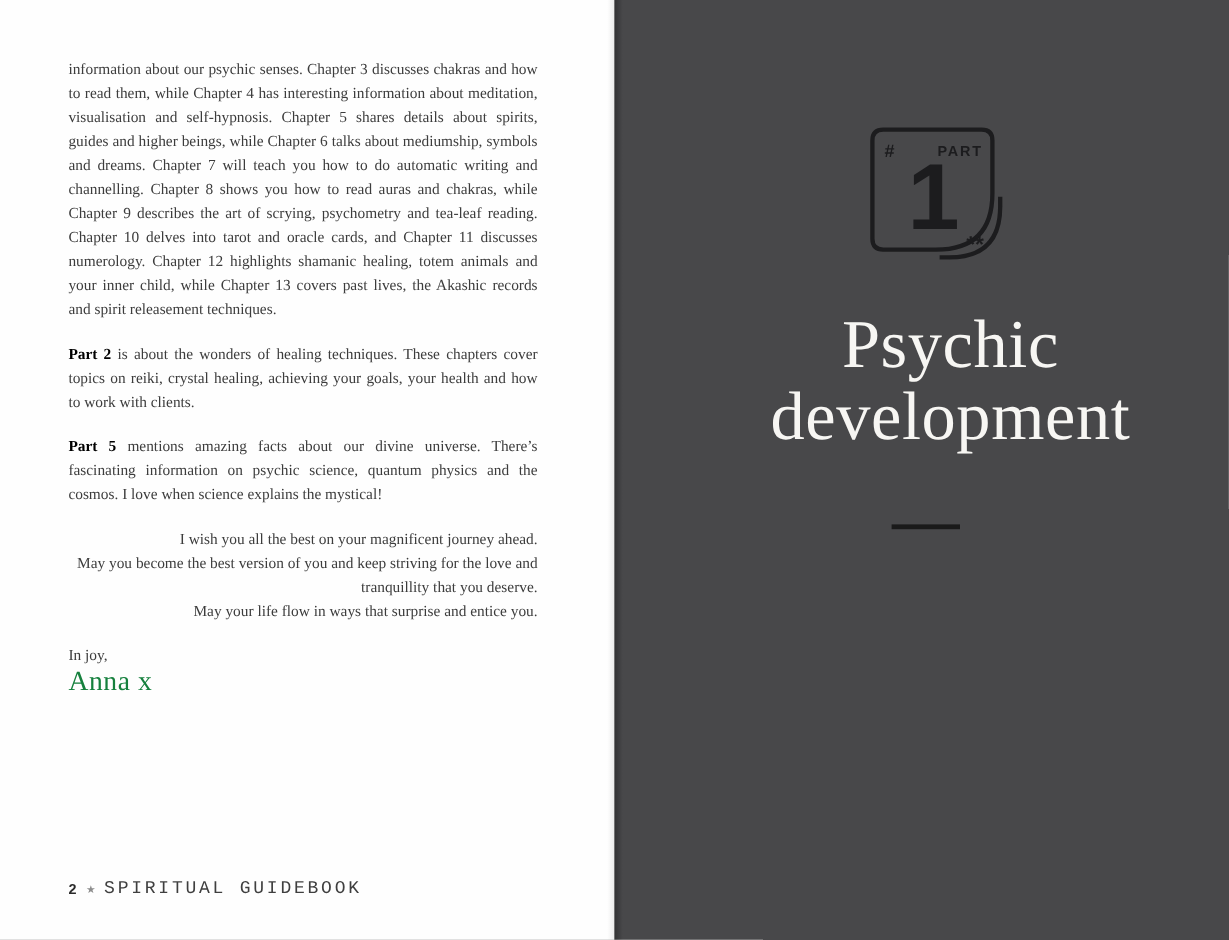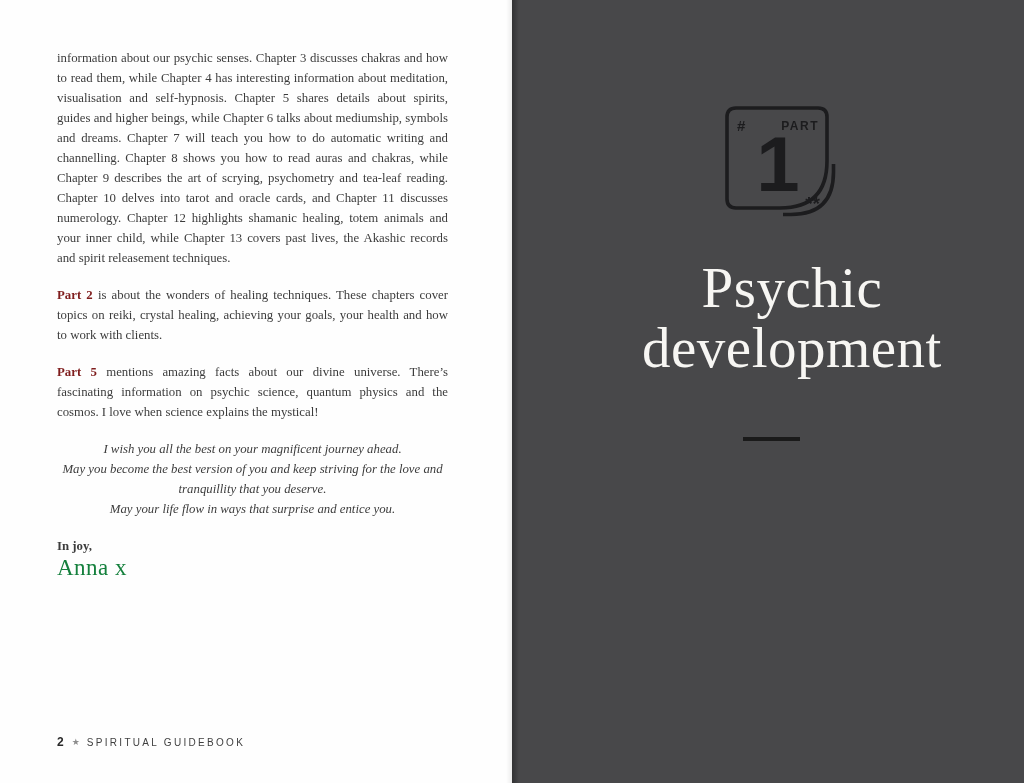--- a/index.html
+++ b/index.html
@@ -32,24 +32,24 @@
   .text-block {
     position: absolute;
     left: 57px;
     top: 48px;
     width: 391px;
     color: #3c3c3c;
     font-size: 12.8px;
     line-height: 20px;
   }
   .text-block p { text-align: justify; margin-bottom: 17px; }
-  .text-block strong { color: #7f1d1d; }
-  .wishes div { text-align: center; font-style: italic; }
+  .text-block strong { color: #000000; }
+  .wishes div { text-align: right; }
   .wishes { margin-bottom: 17px; }
-  .closing { margin-top: 14px; font-weight: bold; }
+  .closing { margin-top: 14px; }
   .signature {
     font-size: 23px;
     letter-spacing: 0.5px;
     color: #15803d;
     margin-top: 2px;
     font-family: "Liberation Serif", serif;
   }
   .page-footer {
     position: absolute;
     left: 57px;
@@ -62,23 +62,24 @@
     font-size: 12px;
     font-weight: bold;
     color: #2a2a2a;
   }
   .page-footer .star {
     font-size: 9px;
     color: #8d8d8d;
     margin: 0 7px 0 8px;
   }
   .page-footer .booktitle {
-    font-size: 10px;
+    font-size: 15px;
     letter-spacing: 2.3px;
     color: #3f3f3f;
+    font-family: Liberation Mono, monospace;
   }
 
   
   .page-right {
     position: relative;
     width: 512px;
     height: 783px;
     background: #48484a;
   }
   .gutter-shadow {

